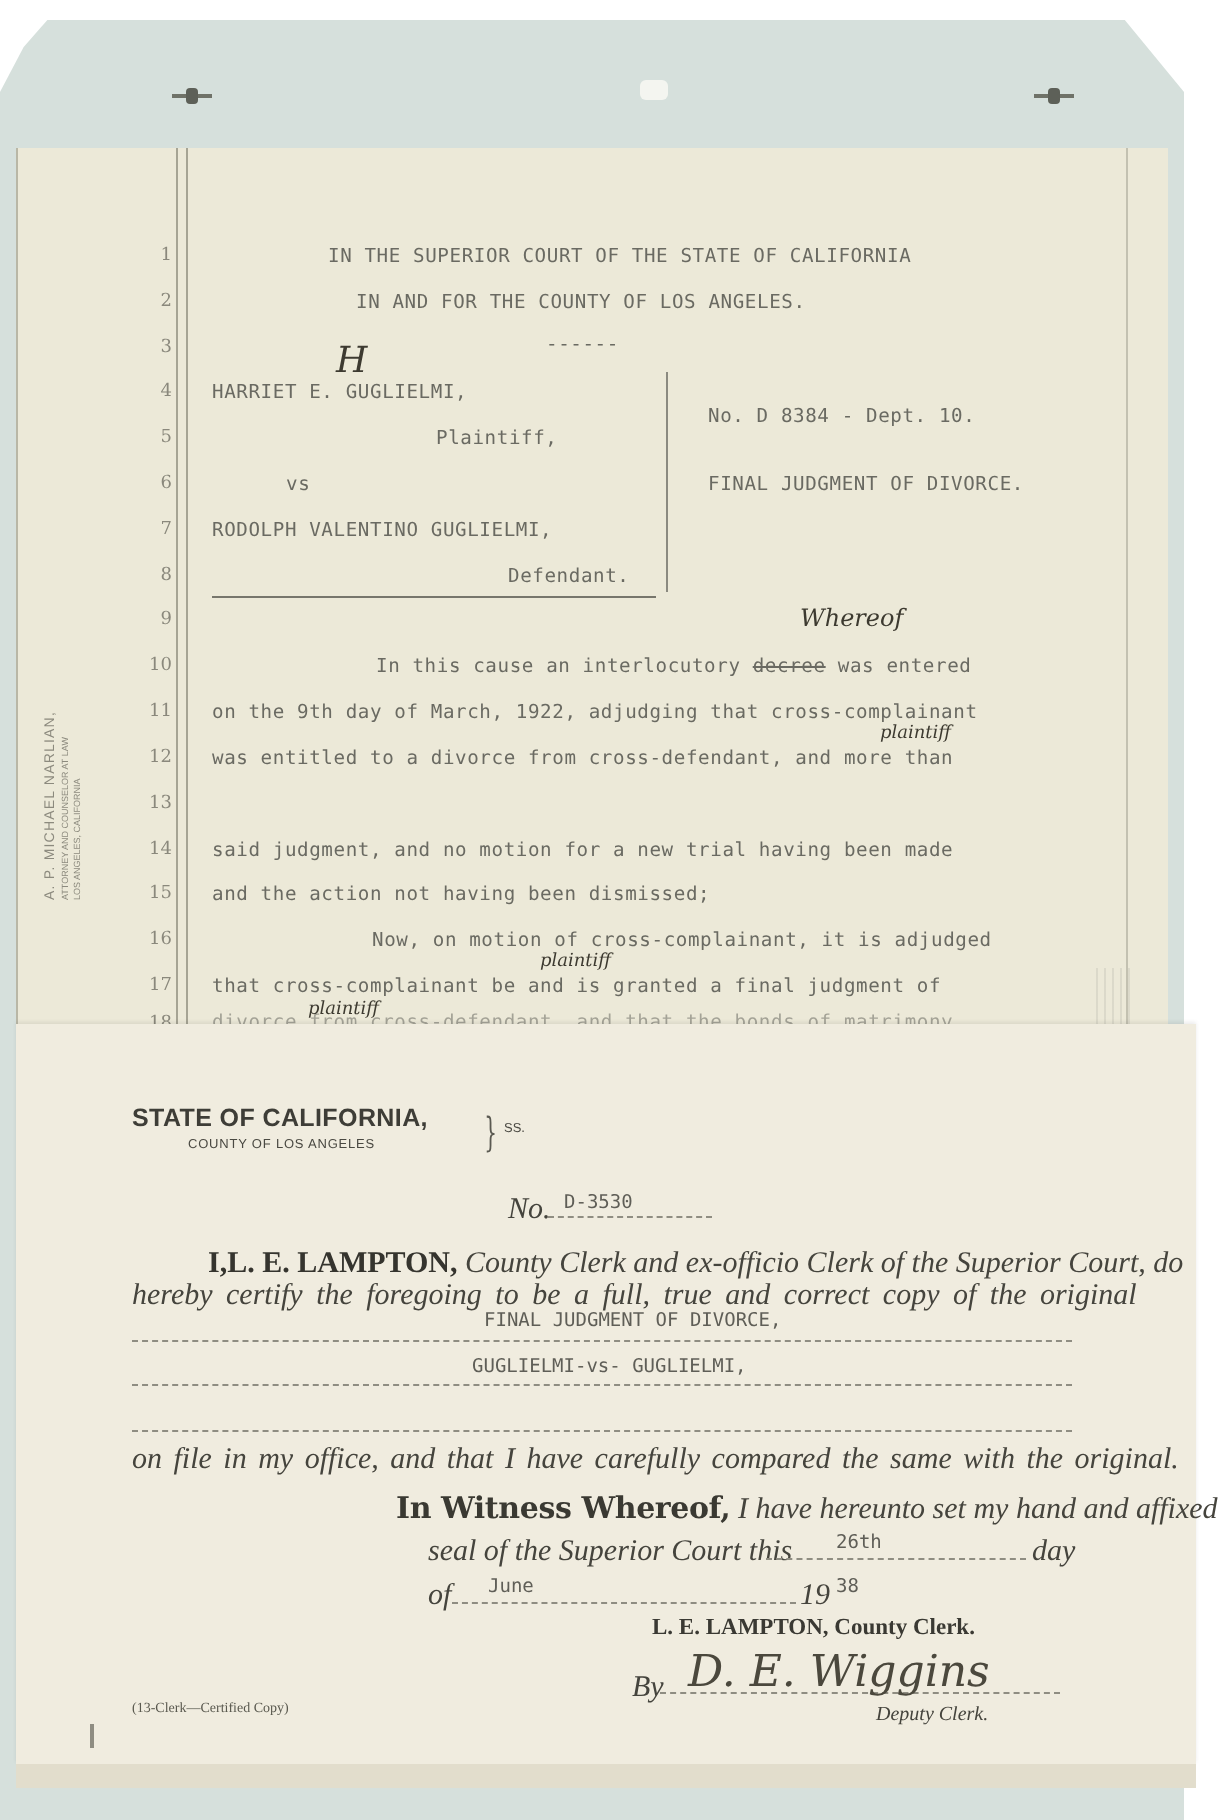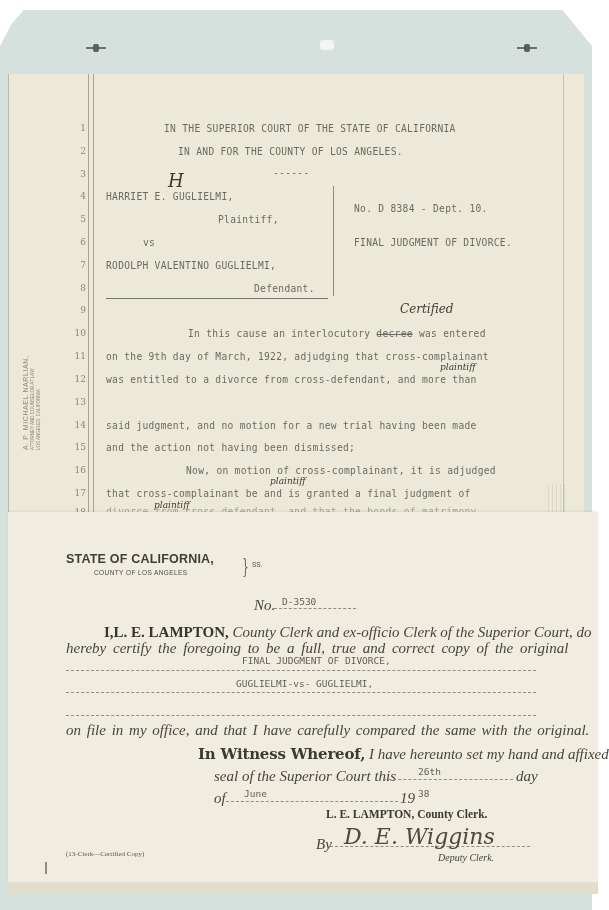--- a/index.html
+++ b/index.html
@@ -157,21 +157,21 @@
   <span class="typed" style="left:182px; top:140px;margin-left:28px;">Plaintiff,</span>
   <span class="typed" style="left:135px; top:163px;">vs</span>
   <span class="typed" style="left:98px; top:186px;">RODOLPH VALENTINO GUGLIELMI,</span>
   <span class="typed" style="left:246px; top:209px;">Defendant.</span>
   <div class="bracket" style="top:112px; height:110px;"></div>
   <div class="rule" style="left:98px; top:224px; width:222px;"></div>
 
   <span class="typed" style="left:346px; top:129px;">No. D 8384 - Dept. 10.</span>
   <span class="typed" style="left:346px; top:163px;">FINAL JUDGMENT OF DIVORCE.</span>
 
-  <span class="hand" style="left:392px; top:228px; font-size:12px;">Certified</span>
+  <span class="hand" style="left:392px; top:228px; font-size:12px;">Whereof</span>
   <span class="typed" style="left:180px; top:254px;">
     <span>In this cause an interlocutory </span><span class="strike">decree</span><span> was entered</span>
   </span>
   <span class="typed" style="left:98px; top:277px;">on the 9th day of March, 1922, adjudging that cross-complainant</span>
   <span class="hand" style="left:432px; top:288px; font-size:9px;">plaintiff</span>
   <span class="typed" style="left:98px; top:300px;">was entitled to a divorce from cross-defendant, and more than</span>
   <span class="typed" style="left:98px; top:346px;">said judgment, and no motion for a new trial having been made</span>
   <span class="typed" style="left:98px; top:368px;">and the action not having been dismissed;</span>
   <span class="typed" style="left:178px; top:391px;">Now, on motion of cross-complainant, it is adjudged</span>
   <span class="hand" style="left:262px; top:402px; font-size:9px;">plaintiff</span>

